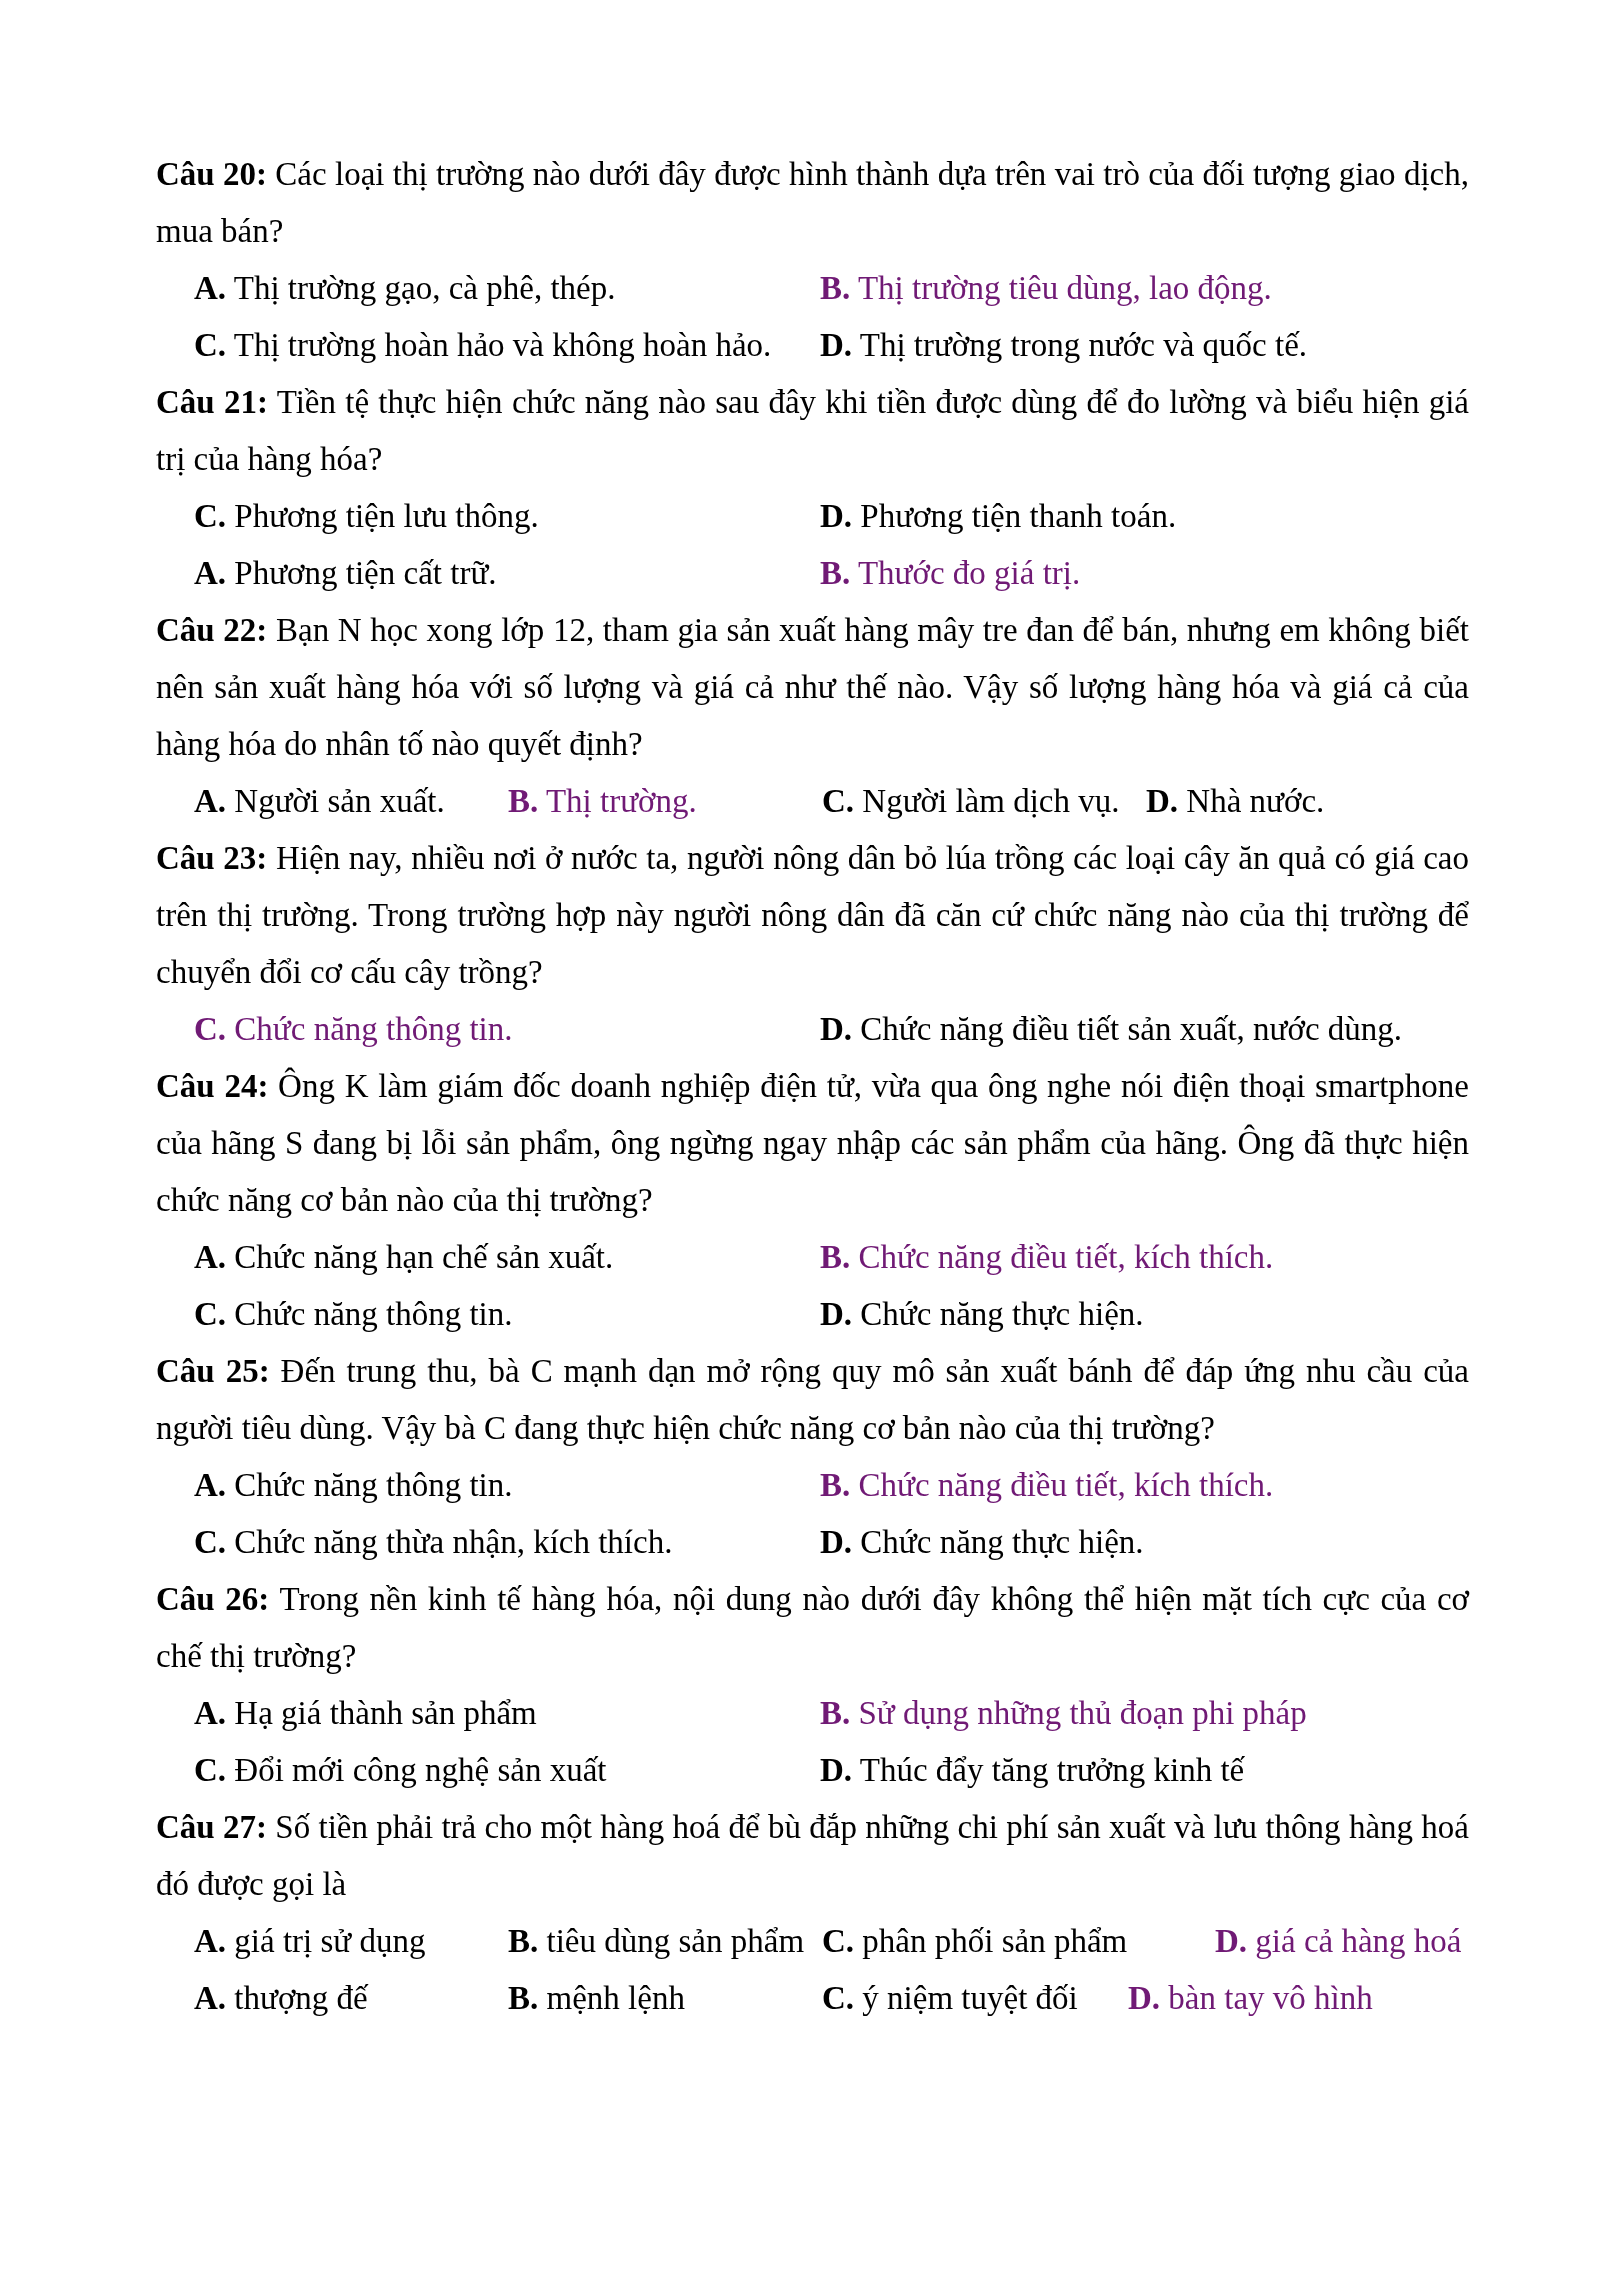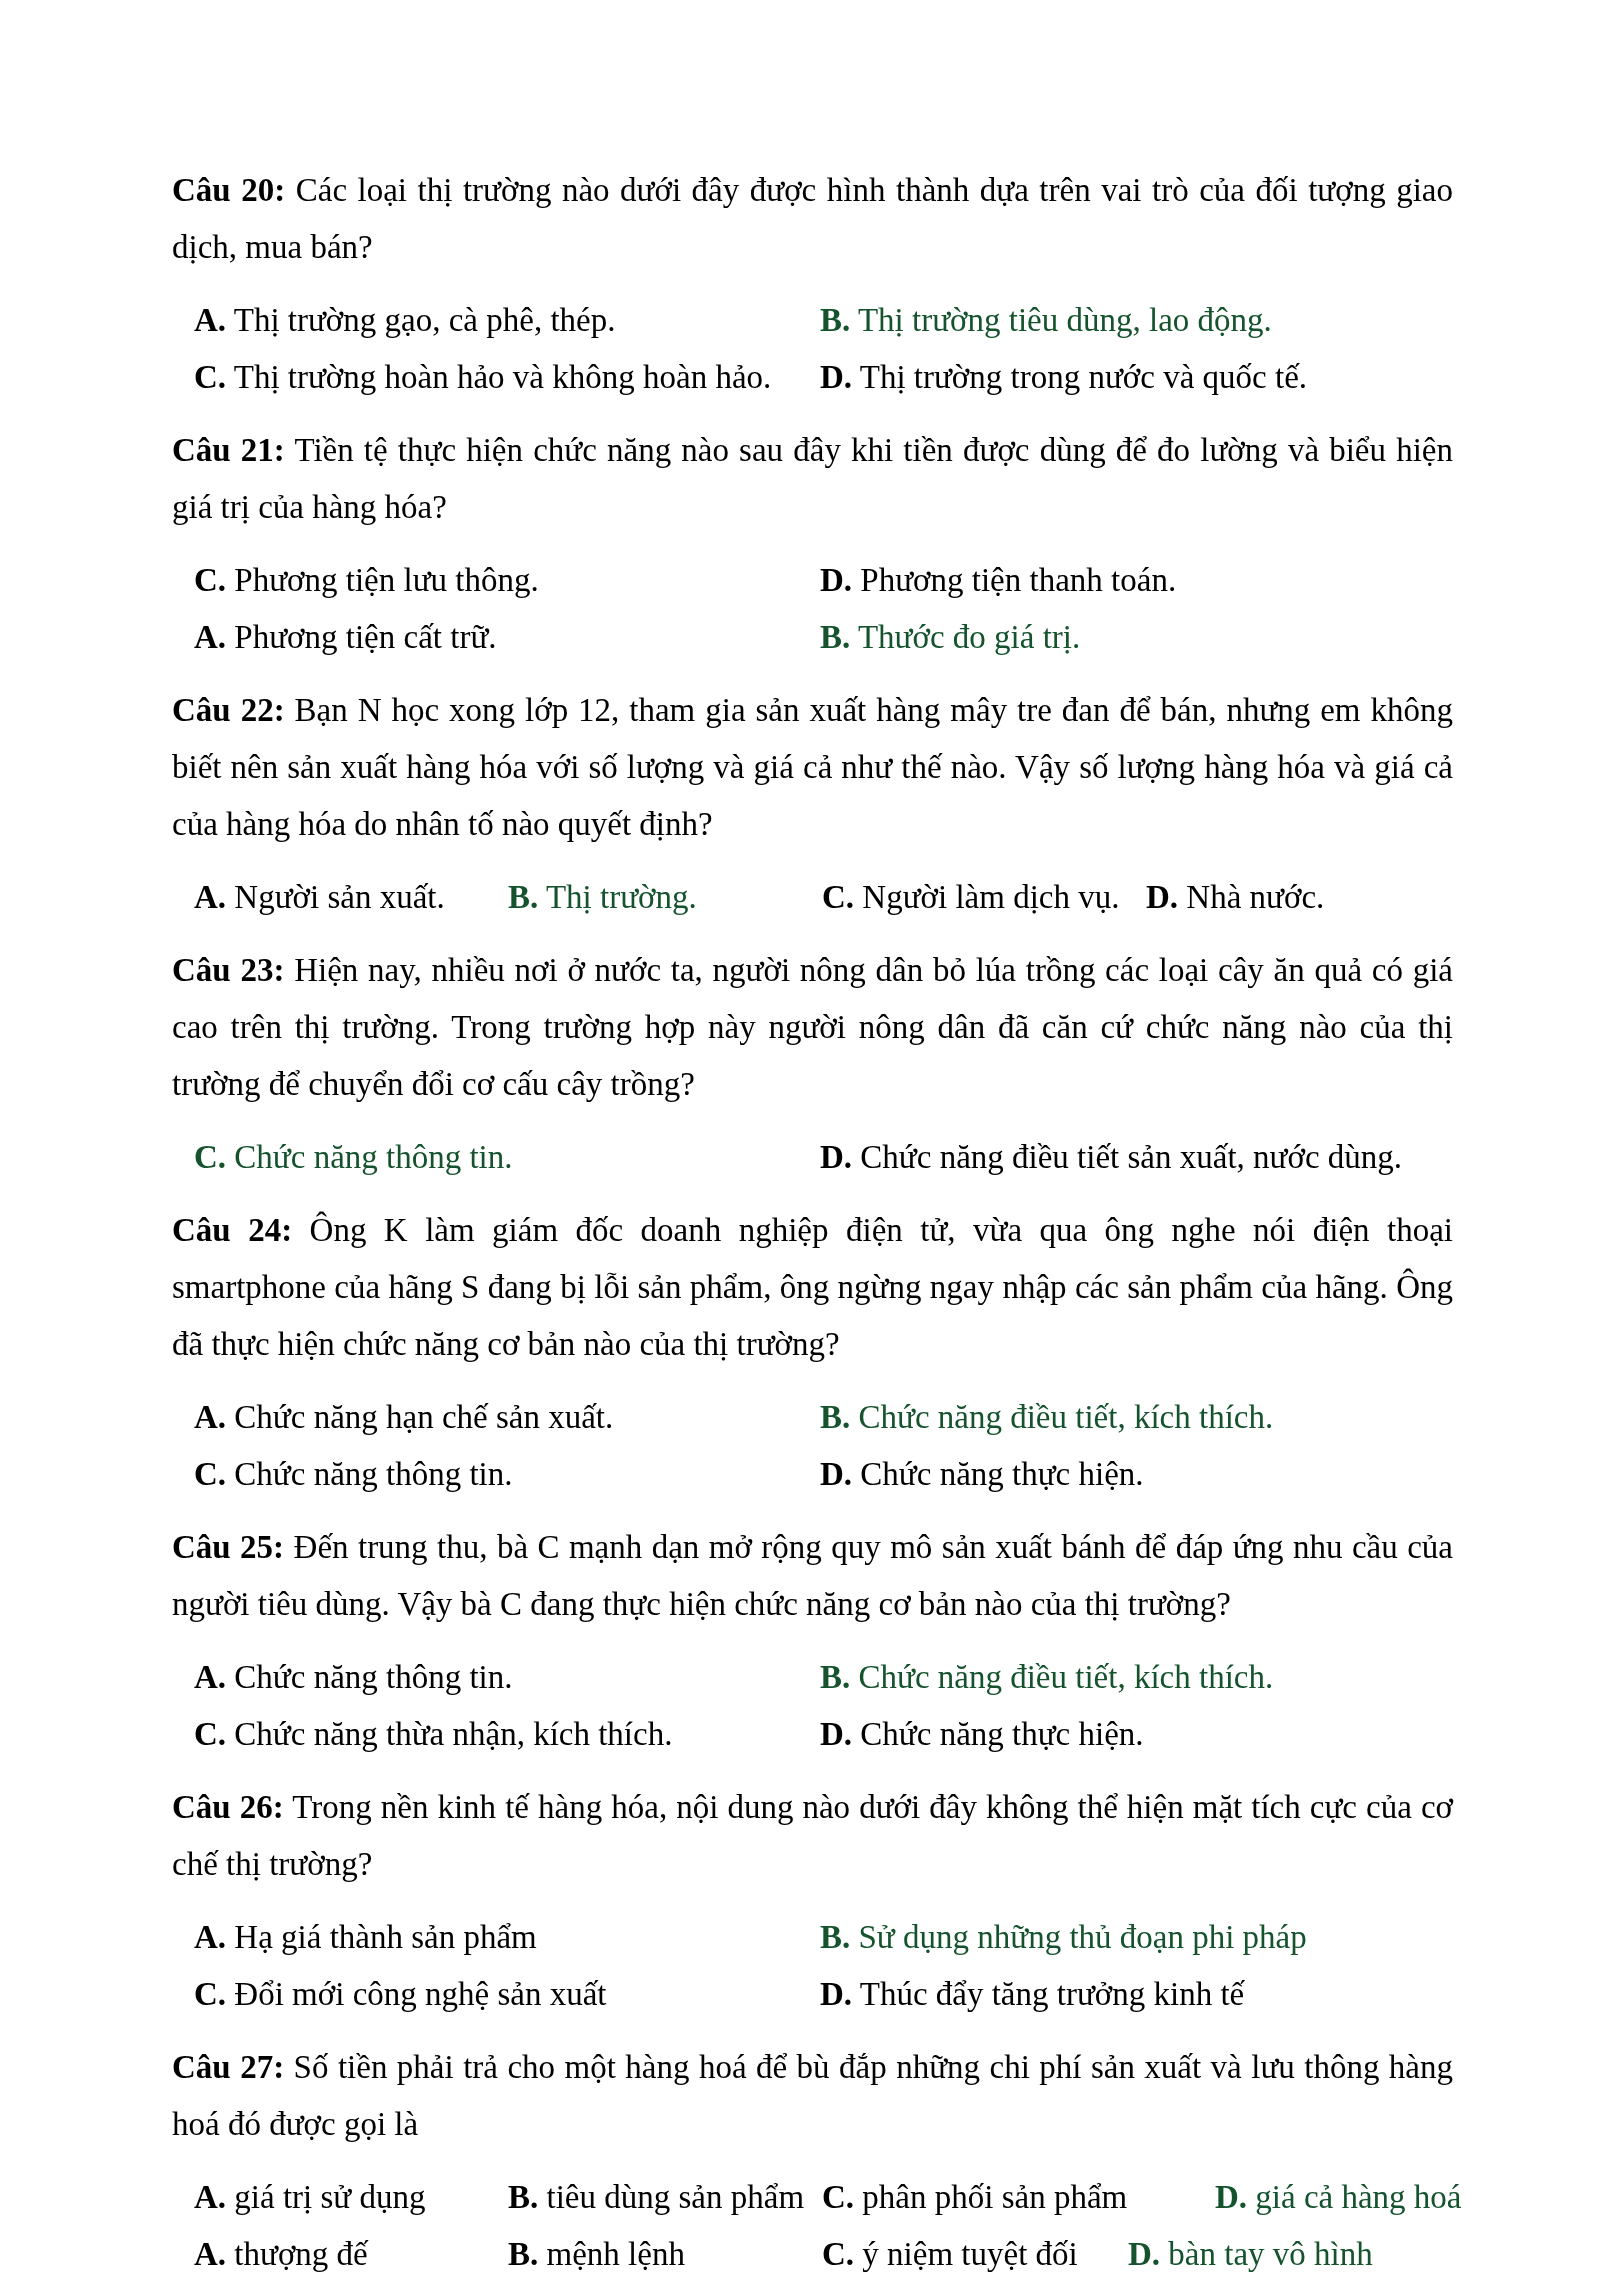--- a/index.html
+++ b/index.html
@@ -18,42 +18,42 @@
     position: absolute;
     left: 156px;
     top: 146px;
     width: 1313px;
     font-family: "Liberation Serif", "DejaVu Serif", serif;
     font-size: 33px;
     line-height: 57px;
     color: #000000;
   }
   p.qtext {
-    margin: 16px;
+    margin: 0;
     text-align: justify;
   }
   .qnum { font-weight: bold; }
   .opt-row {
     position: relative;
     height: 57px;
     white-space: nowrap;
   }
   .opt {
     position: absolute;
     top: 0;
   }
   .opt b { font-weight: bold; }
   .pos-a   { left: 38px; }
   .pos-b2  { left: 664px; }
   .pos-b4  { left: 352px; }
   .pos-c4  { left: 666px; }
   .pos-d-q22 { left: 990px; }
   .pos-d-q27 { left: 1059px; }
   .pos-d-q28 { left: 972px; }
-  .correct { color: #14532d; }
+  .correct { color: #701a75; }
 </style>
 </head>
 <body>
 
 <div class="page">
   <div class="content">
 
     <div class="question">
       <p class="qtext"><b class="qnum">Câu 20:</b> <span>Các loại thị trường nào dưới đây được hình thành dựa trên vai trò của đối tượng giao dịch, mua bán?</span></p>
       <div class="opt-row">

